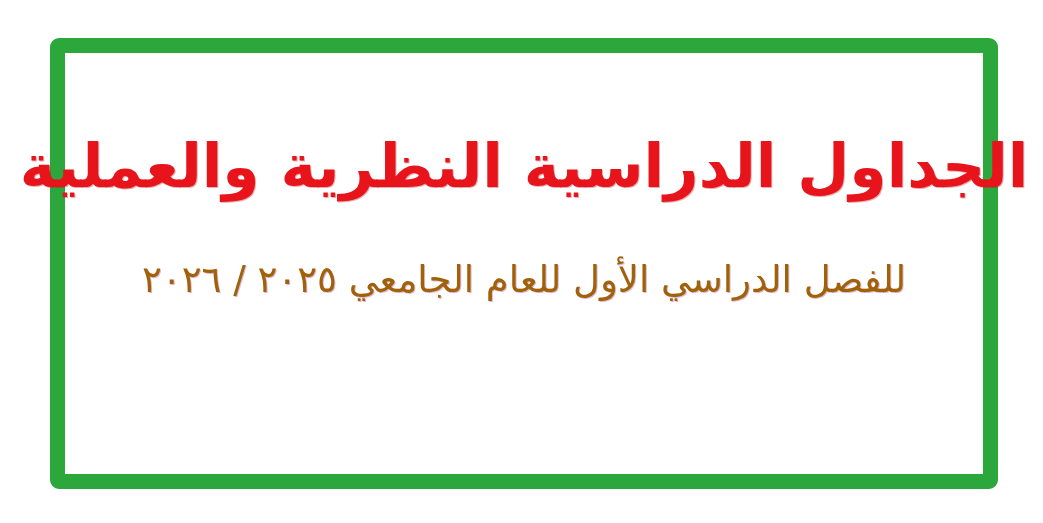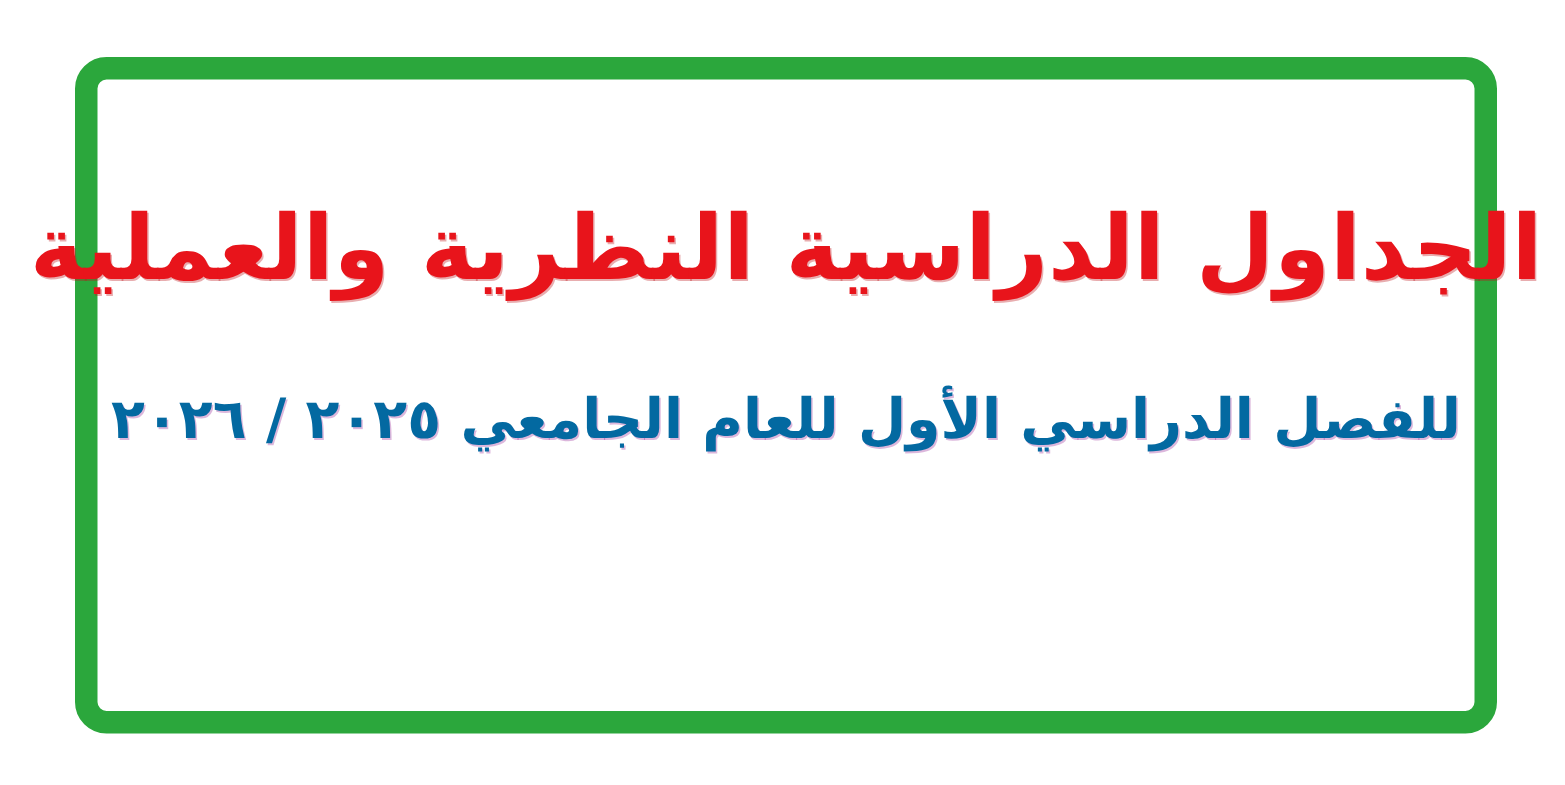--- a/index.html
+++ b/index.html
@@ -21,21 +21,21 @@
   
   .panel {
     position: absolute;
     left: 50px;
     top: 38px;
     width: 948px;
     height: 451px;
     box-sizing: border-box;
     background: #ffffff;
     border: 15px solid #2BA73C;
-    border-radius: 21px;
+    border-radius: 9px;
   }
 
   
   .panel-inner {
     position: absolute;
     left: 0;
     right: 0;
     top: 0;
     bottom: 0;
     display: flex;
@@ -62,24 +62,24 @@
     margin: 0;
     padding: 0 10px;
   }
 
   
   .subhead {
     direction: rtl;
     unicode-bidi: isolate;
     text-align: right;
     font-family: "DejaVu Sans", sans-serif;
-    font-weight: bold;
+    font-weight: normal;
     font-size: 37px;
     line-height: 1.2;
-    color: #0369a1;
+    color: #a16207;
     white-space: nowrap;
     text-shadow: 1px 1px 0 rgba(140, 18, 140, 0.30);
     margin: 0;
     padding: 0 10px;
     margin-top: 56px;
   }
 
   
   .panel-blank {
     flex: 1 1 auto;

